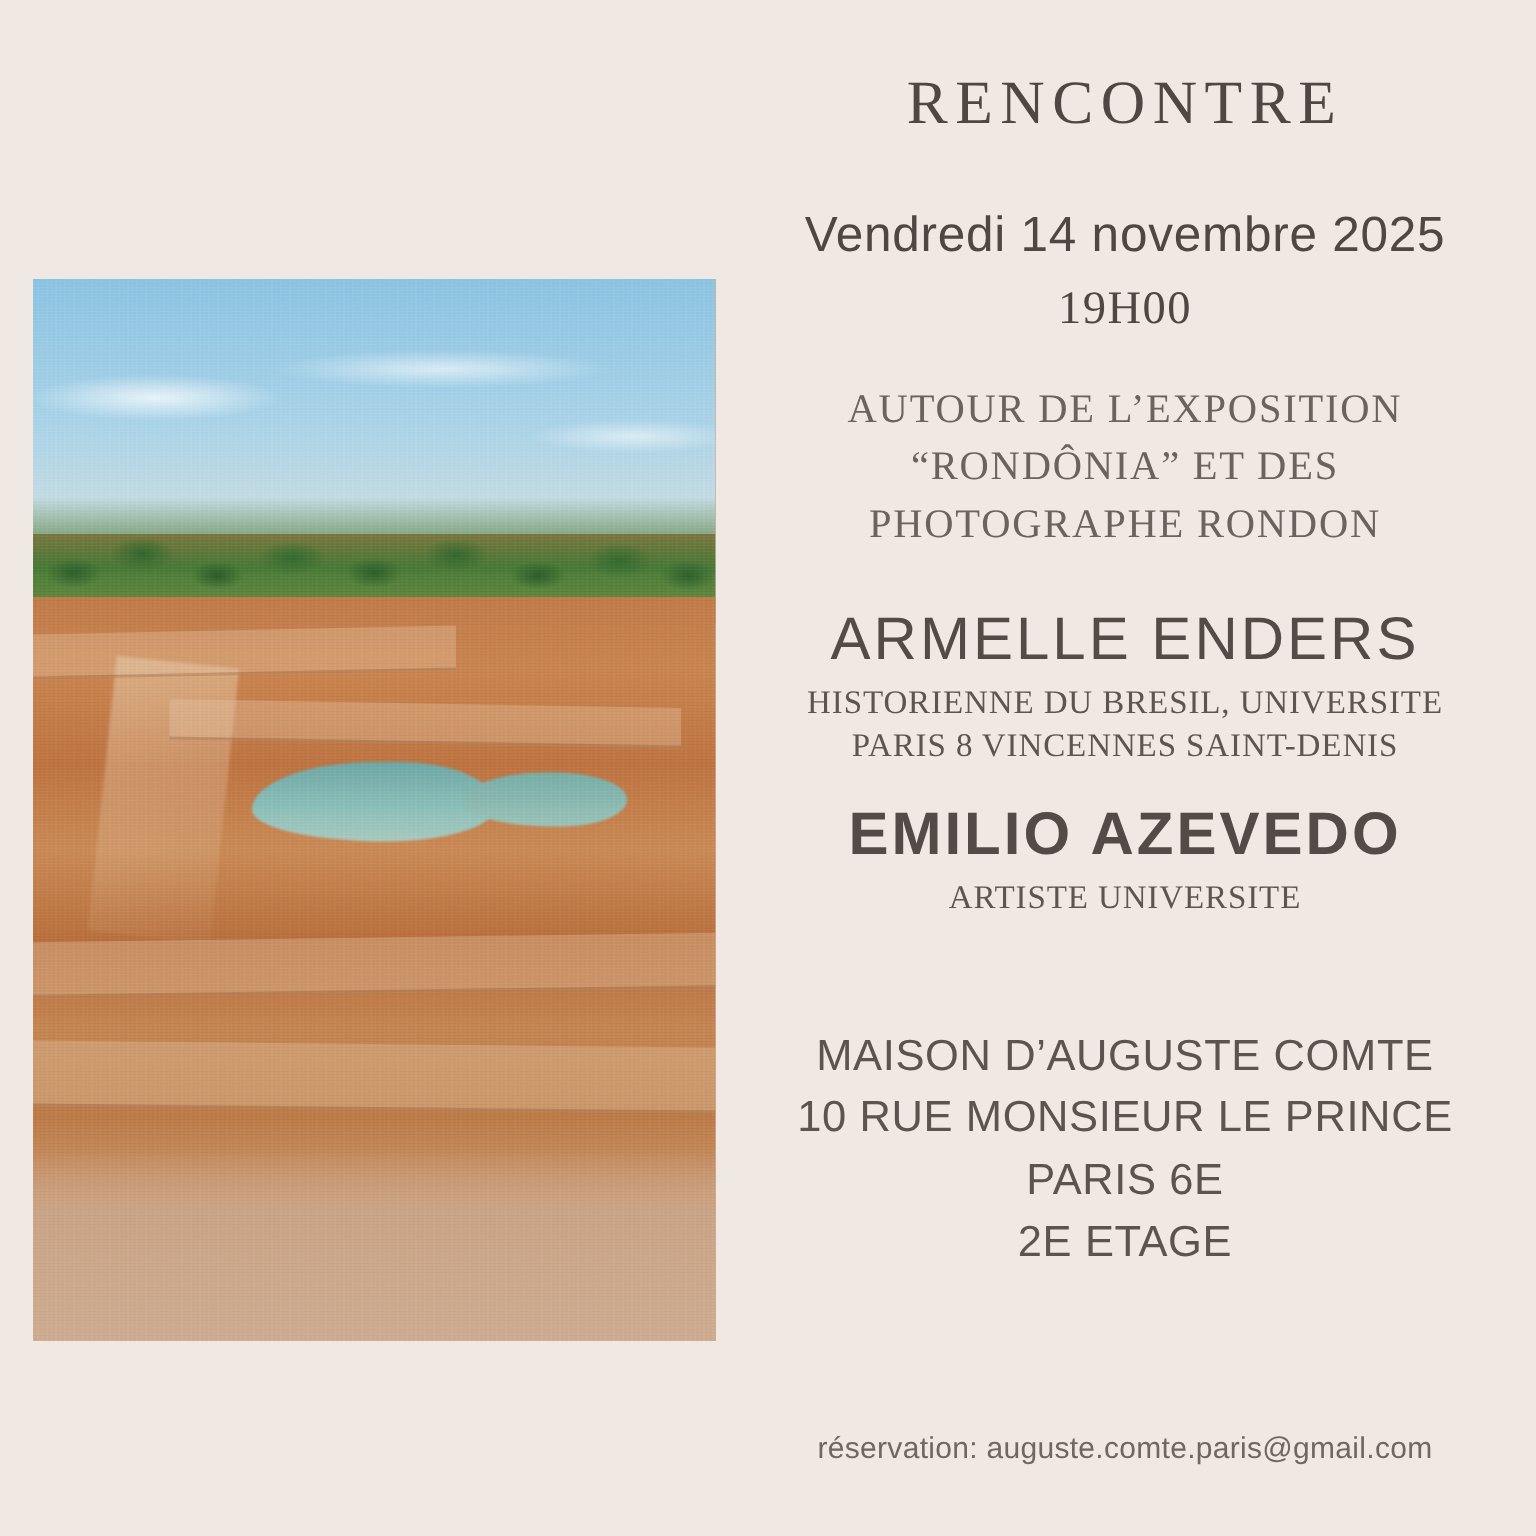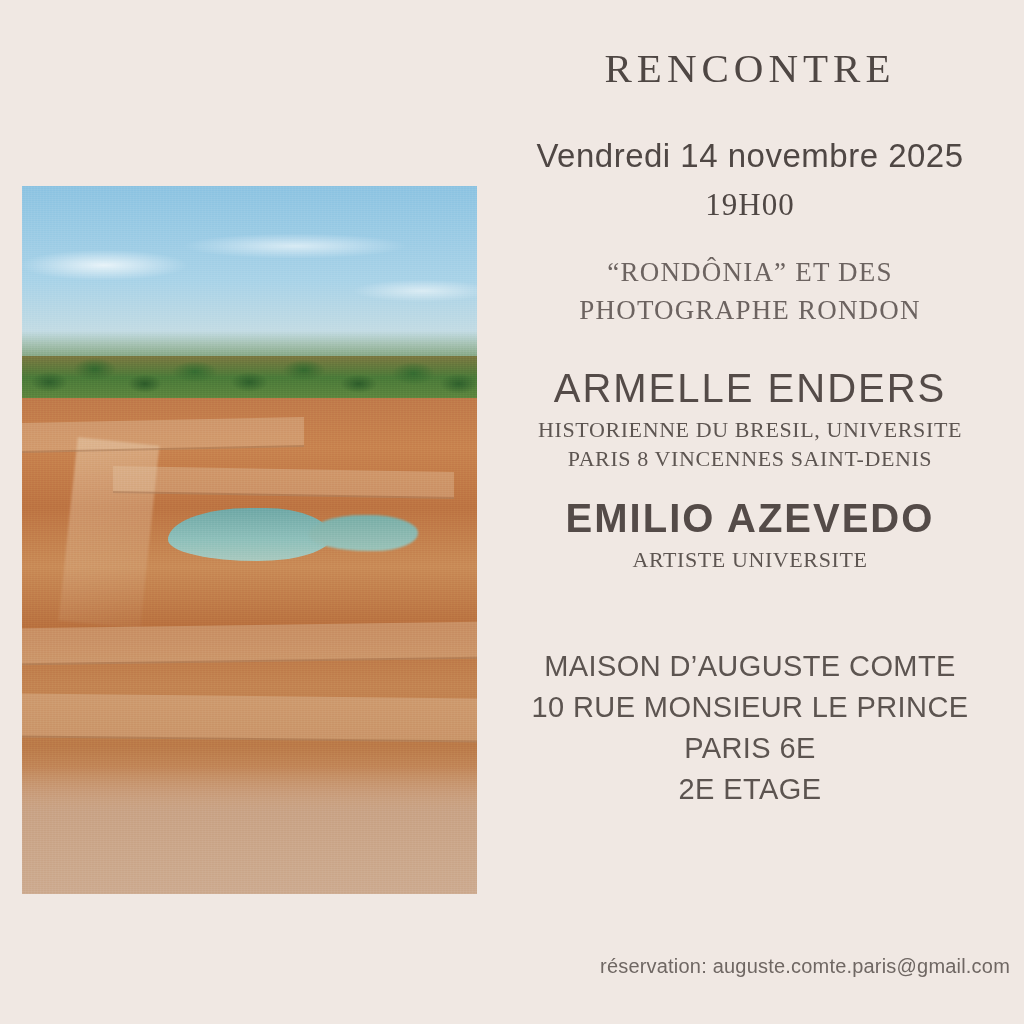--- a/index.html
+++ b/index.html
@@ -209,21 +209,20 @@
   }
   .reservation {
     font-family: "Liberation Sans", sans-serif;
     font-size: 20px;
     color: #6f6763;
     position: absolute;
     left: 0;
     right: 0;
     top: 955px;
     letter-spacing: 0.2px;
-    text-align: right;
   }
 </style>
 </head>
 <body>
 
 <div class="poster">
 
   <div class="photo">
     <div class="sky"></div>
     <div class="clouds"></div>
@@ -242,20 +241,21 @@
 
   <div class="content">
 
     <div class="title">RENCONTRE</div>
 
     <div class="date">Vendredi 14 novembre 2025</div>
 
     <div class="time">19H00</div>
 
     <div class="subject">
+      <div>AUTOUR DE L’EXPOSITION</div>
       <div>“RONDÔNIA” ET DES</div>
       <div>PHOTOGRAPHE RONDON</div>
     </div>
 
     <div class="speaker-name">ARMELLE ENDERS</div>
     <div class="speaker-role">
       <div>HISTORIENNE DU BRESIL, UNIVERSITE</div>
       <div>PARIS 8 VINCENNES SAINT-DENIS</div>
     </div>
 

